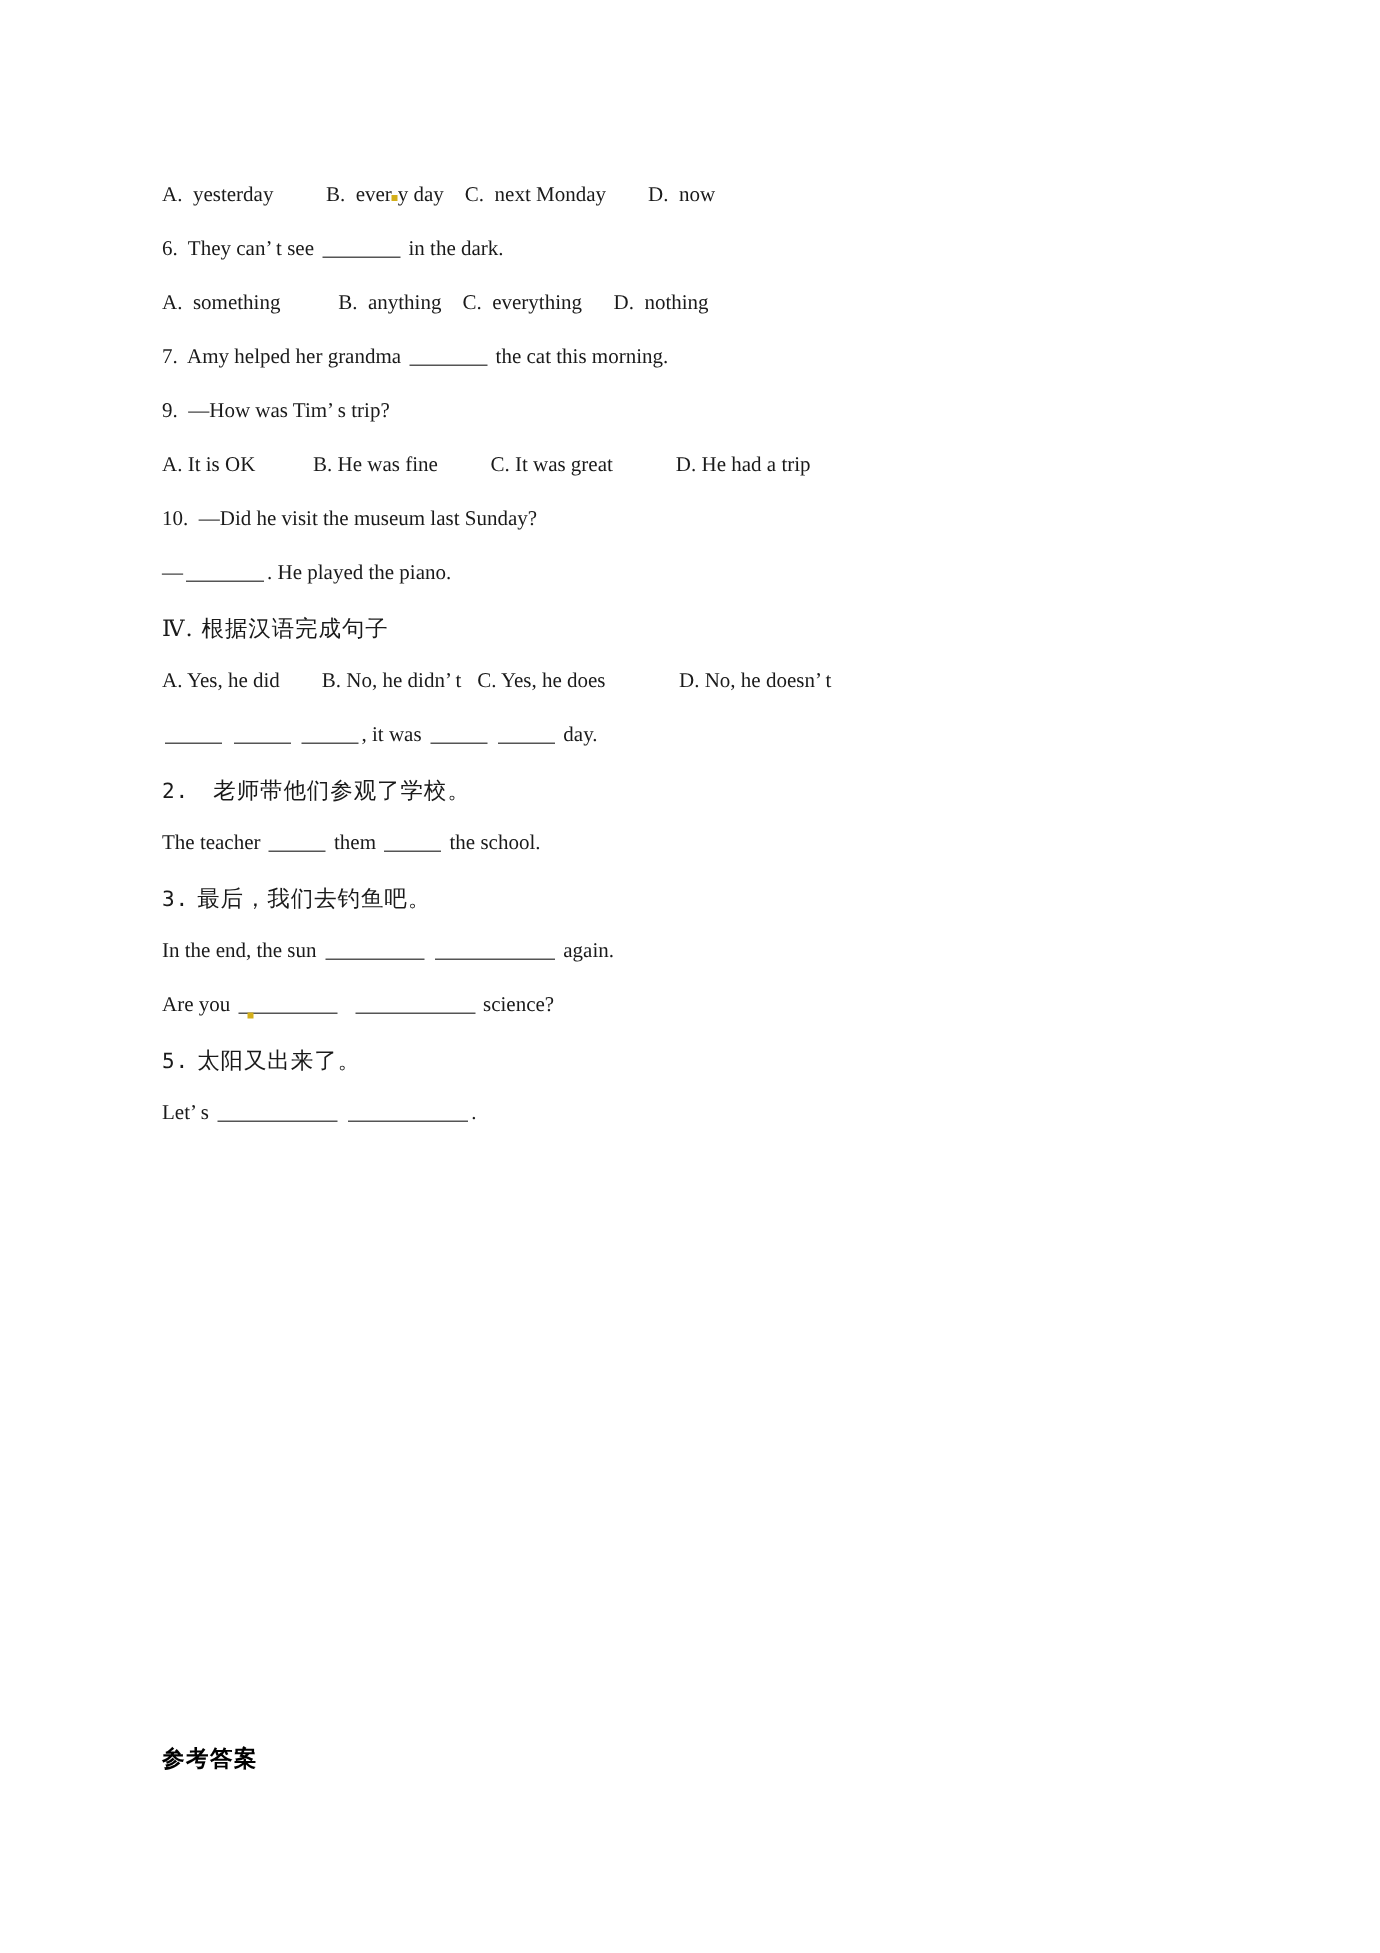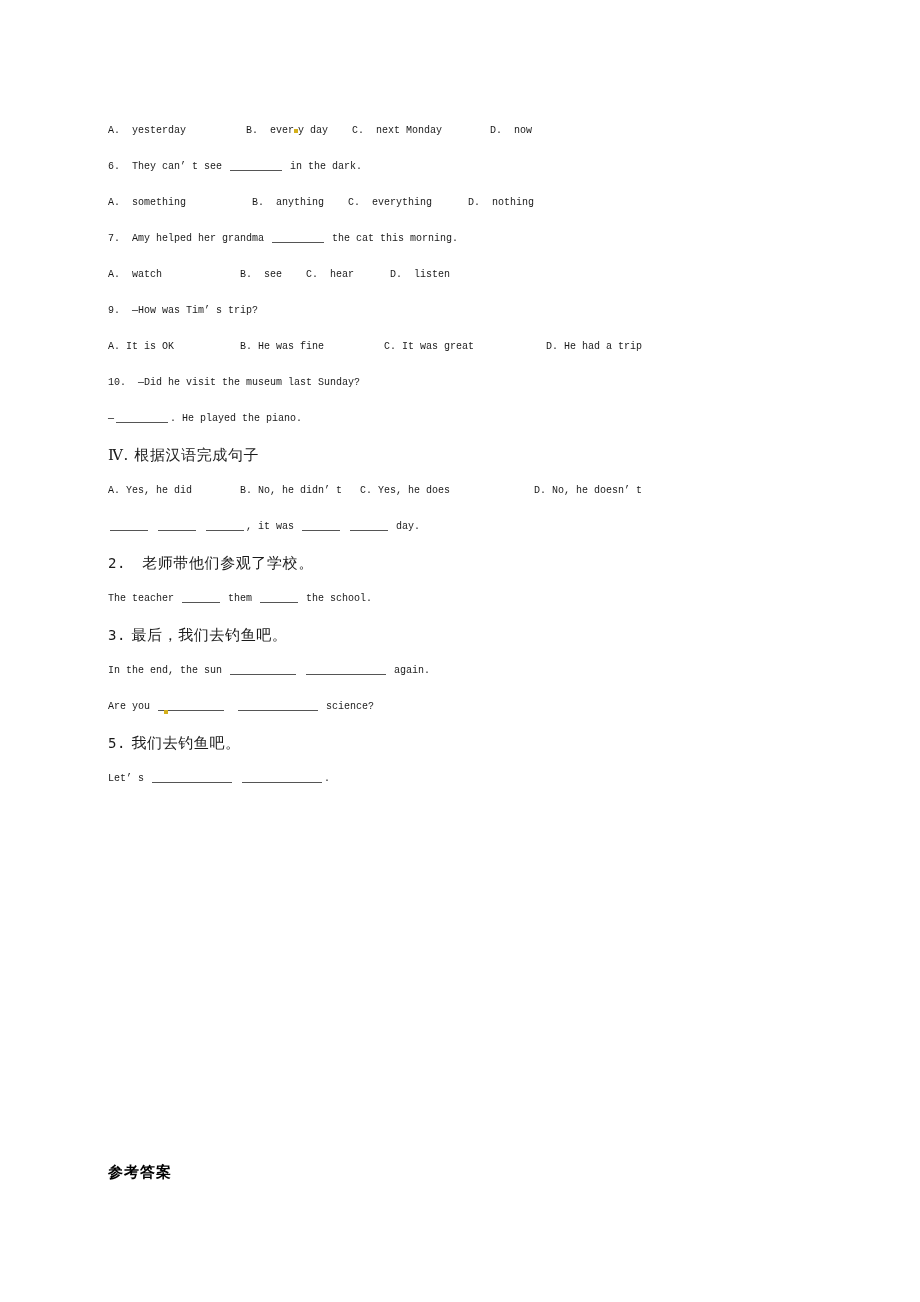--- a/index.html
+++ b/index.html
@@ -32,22 +32,22 @@
   .line {
     height: 36px;
     line-height: 36px;
     white-space: pre;
     font-size: 15.5px;
     letter-spacing: 0.6px;
     color: #1a1a1a;
   }
   
   .line.en {
-    font-family: Liberation Mono, monospace;
-    font-size: 10px;
+    font-family: Liberation Serif, serif;
+    font-size: 14px;
     letter-spacing: 0px;
   }
   .line.cn {
     font-family: "DejaVu Sans", "Liberation Sans", sans-serif;
     font-size: 15px;
   }
   .line.cn .num {
     font-family: "DejaVu Sans Mono", "Liberation Mono", monospace;
     font-size: 14px;
   }
@@ -96,41 +96,40 @@
 
   <div class="content">
 
     <div class="line en"><span>A.  yesterday          B.  ever</span><span class="mark"></span><span>y day    C.  next Monday        D.  now</span></div>
 
     <div class="line en"><span>6.  They can’ t see </span><span class="blank b-md"></span><span> in the dark.</span></div>
     <div class="line en">A.  something           B.  anything    C.  everything      D.  nothing</div>
 
     <div class="line en"><span>7.  Amy helped her grandma </span><span class="blank b-md"></span><span> the cat this morning.</span></div>
 
-    <div class="line en">A.  watch             B.  see    C.  hear      D.  listen</div>
 
     <div class="line en">9.  —How was Tim’ s trip?</div>
     <div class="line en">A. It is OK           B. He was fine          C. It was great            D. He had a trip</div>
 
     <div class="line en">10.  —Did he visit the museum last Sunday?</div>
     <div class="line en"><span>—</span><span class="blank b-md"></span><span>. He played the piano.</span></div>
     <div class="line cn"><span class="roman">Ⅳ.</span><span> 根据汉语完成句子</span></div>
 
     <div class="line en">A. Yes, he did        B. No, he didn’ t   C. Yes, he does              D. No, he doesn’ t</div>
 
     <div class="line en"><span class="blank b-sm"></span> <span class="blank b-sm"></span> <span class="blank b-sm"></span>, it was <span class="blank b-sm"></span> <span class="blank b-sm"></span> day.</div>
 
     <div class="line cn"><span class="num">2.</span><span>   老师带他们参观了学校。</span></div>
     <div class="line en"><span>The teacher </span><span class="blank b-sm"></span><span> them </span><span class="blank b-sm"></span><span> the school.</span></div>
 
     <div class="line cn"><span class="num">3.</span><span> 最后，我们去钓鱼吧。</span></div>
     <div class="line en"><span>In the end, the sun </span><span class="blank b-lg"></span><span> </span><span class="blank b-xl"></span><span> again.</span></div>
 
     <div class="line en"><span>Are you </span><span class="blank b-lg"></span><span class="mark" style="position:relative;left:-62px;top:5px;"></span><span> </span><span class="blank b-xl"></span><span> science?</span></div>
 
-    <div class="line cn"><span class="num">5.</span><span> 我们去钓鱼吧。</span></div>
+    <div class="line cn"><span class="num">5.</span><span> 太阳又出来了。</span></div>
     <div class="line en"><span>Let’ s </span><span class="blank b-xl"></span><span> </span><span class="blank b-xl"></span><span>.</span></div>
 
   </div>
 
   <div class="answers-heading"><span>参考答案</span></div>
 
 </div>
 
 </body></html>

